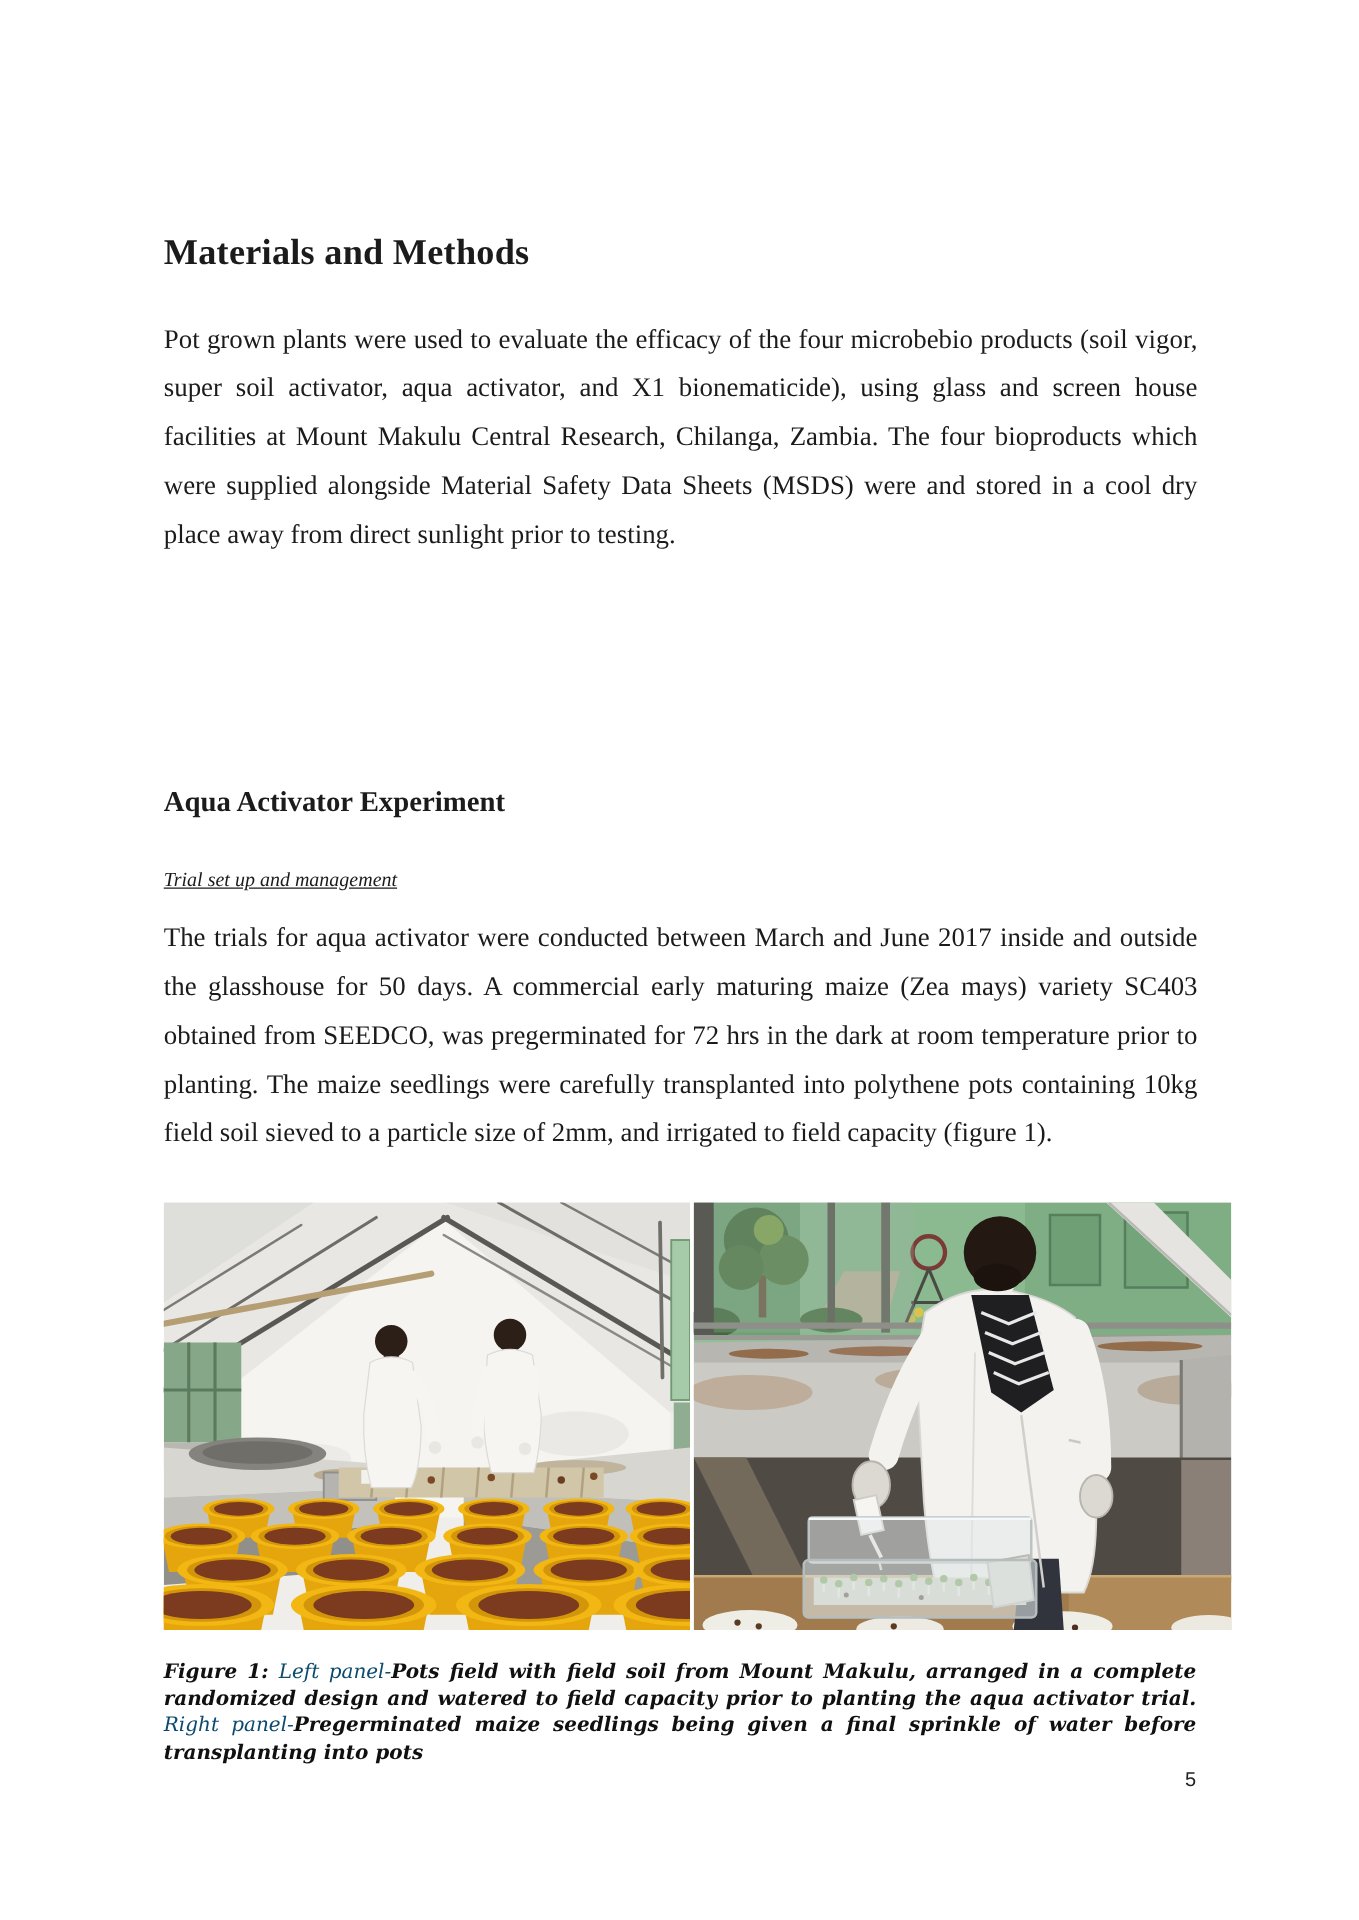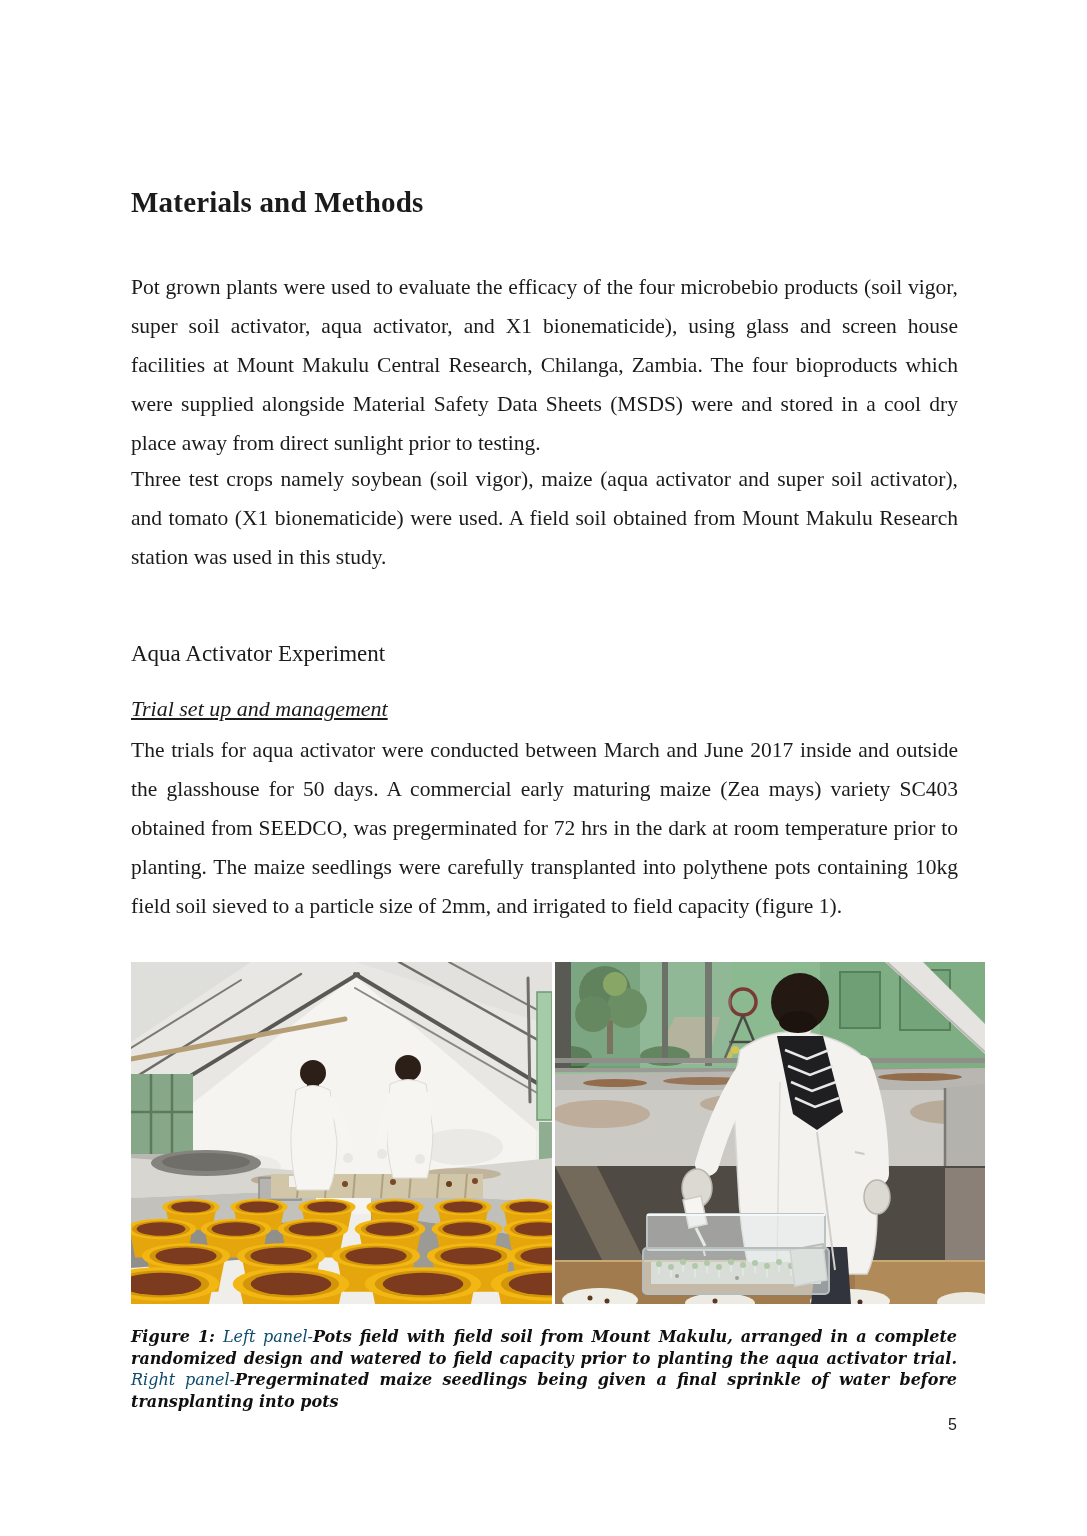--- a/index.html
+++ b/index.html
@@ -8,29 +8,29 @@
     font-family:"Liberation Serif", serif; color:#1b1b1b; overflow:hidden;
   }
   .h1 {
     position:absolute; left:131px; top:186px;
     font-size:29px; font-weight:bold; letter-spacing:0.2px;
   }
   .para {
     position:absolute; left:131px; width:827px;
     font-size:21.5px; line-height:39px; text-align:justify;
   }
-  #p1 { top:268px; }
+  #p1 { top:252px; }
   #p2 { top:460px; }
   .h2 {
     position:absolute; left:131px; top:629px;
-    font-size:23px; font-weight:normal;margin-top:12px;
+    font-size:23px; font-weight:bold;
   }
   .h3 {
     position:absolute; left:131px; top:696px;
-    font-size:22px; font-style:italic; text-decoration:underline;
+    font-size:16px; font-style:italic; text-decoration:underline;
   }
   #p3 { top:731px; }
   .i { }
   .figure-row {
     position:absolute; left:131px; top:962px; width:854px; height:342px;
     display:flex; gap:3px;
   }
   .photo { display:block; height:342px; }
   .caption {
     position:absolute; left:131px; top:1326px; width:826px;
@@ -47,21 +47,20 @@
 </style>
 </head>
 <body>
 
 <div class="page">
 
   <div class="h1">Materials and Methods</div>
 
   <div class="para" id="p1">Pot grown plants were used to evaluate the efficacy of the four microbebio products (soil vigor, super soil activator, aqua activator, and X1 bionematicide), using glass and screen house facilities at Mount Makulu Central Research, Chilanga, Zambia. The four bioproducts which were supplied alongside Material Safety Data Sheets (MSDS) were and stored in a cool dry place away from direct sunlight prior to testing.</div>
 
-  <div class="para" id="p2">Three test crops namely soybean (soil vigor), maize (aqua activator and super soil activator), and tomato (X1 bionematicide) were used.  A field soil obtained from Mount Makulu Research station was used in this study.</div>
 
   <div class="h2">Aqua Activator Experiment</div>
 
   <div class="h3">Trial set up and management</div>
 
   <div class="para" id="p3"><span>The trials for aqua activator were conducted between March and June 2017 inside and outside the glasshouse for 50 days. A commercial early maturing maize (</span><span class="i">Zea mays</span><span>) variety SC403 obtained from SEEDCO, was pregerminated for 72 hrs in the dark at room temperature prior to planting. The maize seedlings were carefully transplanted into polythene pots containing 10kg field soil sieved to a particle size of 2mm, and irrigated to field capacity (figure 1).</span></div>
 
   <div class="figure-row">
 
     <svg class="photo" width="421" height="342" viewBox="0 0 421 342">

